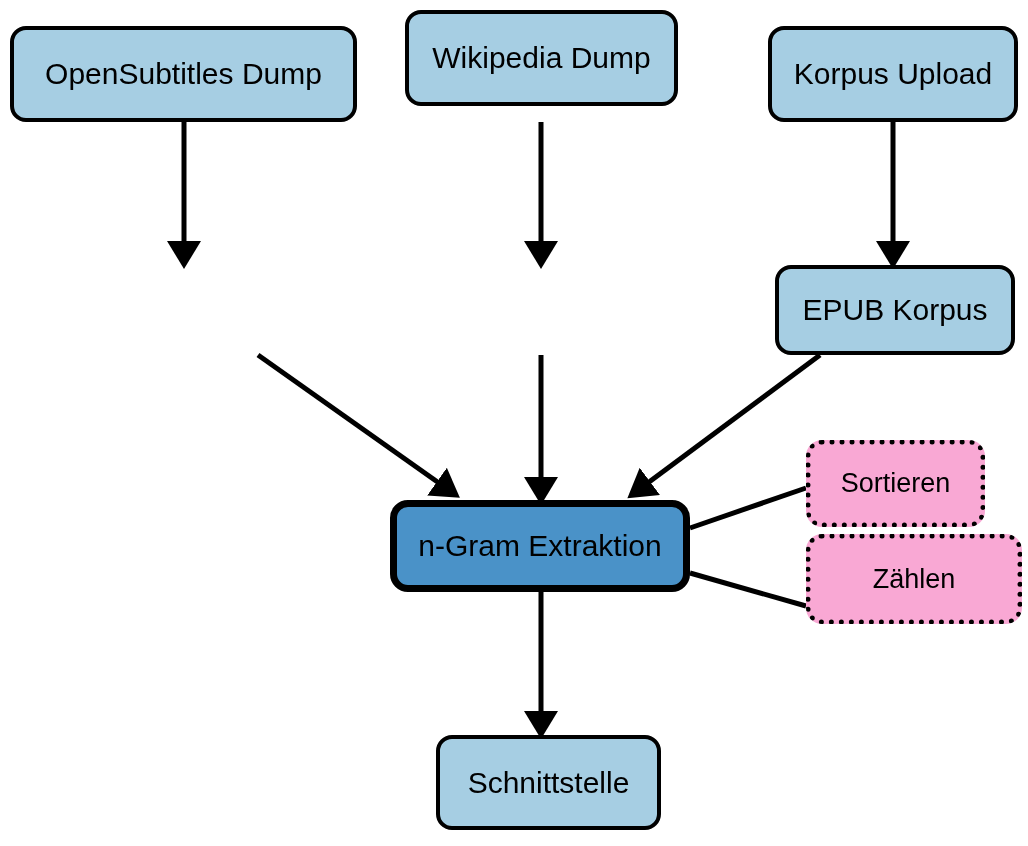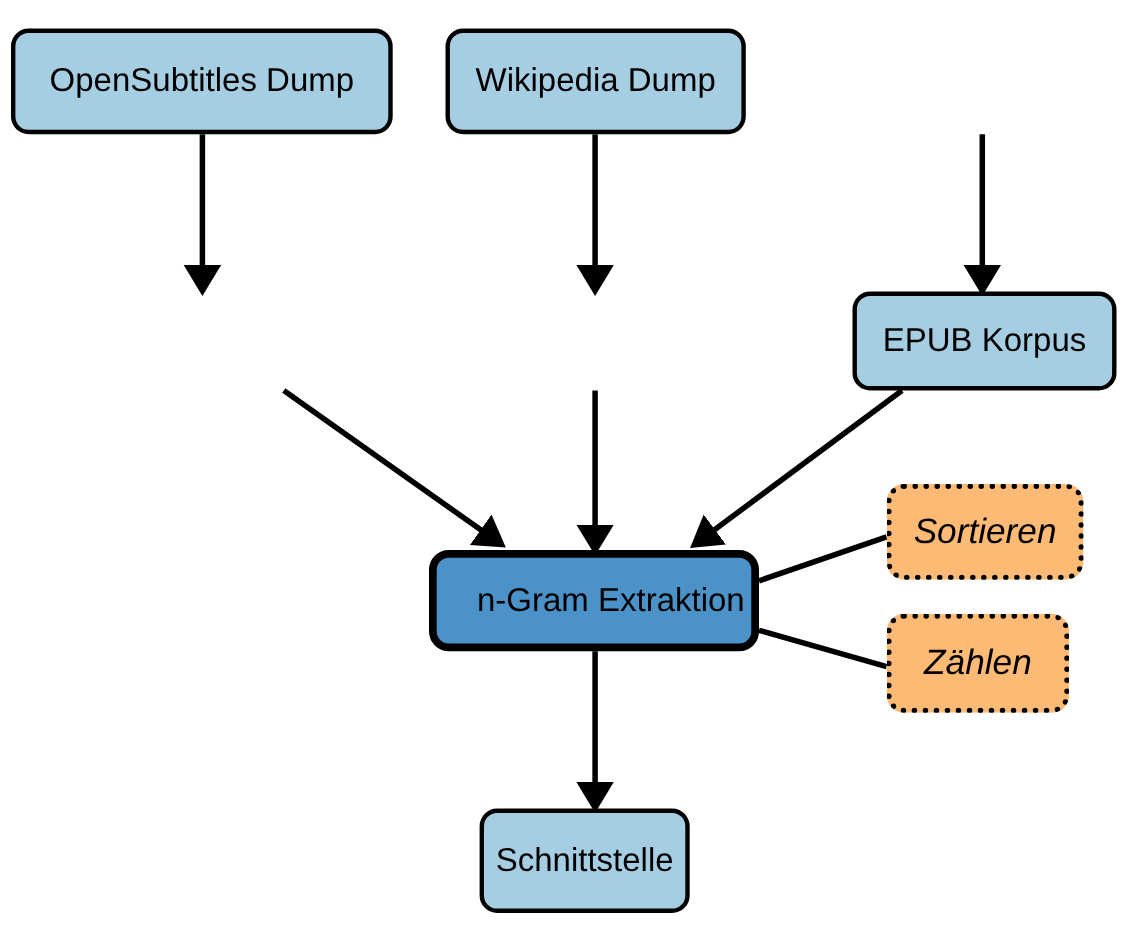--- a/index.html
+++ b/index.html
@@ -41,28 +41,26 @@
     background: #a6cee3;
     border: 4px solid #000000;
     border-radius: 16px;
     font-size: 30px;
   }
   .node-process {
     background: #4a92c8;
     border: 7px solid #000000;
     border-radius: 18px;
     font-size: 30px;
-    justify-content: flex-end;
   }
   .node-op {
-    background: #fdba74;
+    background: #f9a8d4;
     border: 5px dotted #000000;
     border-radius: 16px;
-    font-size: 32px;
-    font-style: italic;
+    font-size: 27px;
   }
   .node-label {
     display: block;
     padding: 0 6px;
   }
 </style>
 </head>
 <body>
 
 <div id="diagram-root">
@@ -90,40 +88,43 @@
 
     <line x1="690" y1="573" x2="806" y2="606" stroke="#000000" stroke-width="5"></line>
 
     <line x1="541" y1="592" x2="541" y2="722" stroke="#000000" stroke-width="5" marker-end="url(#arrowhead)"></line>
   </svg>
 
   <div class="node node-source" style="left:10px; top:26px; width:347px; height:96px;">
     <span class="node-label">OpenSubtitles Dump</span>
   </div>
 
-  <div class="node node-source" style="left:405px; top:26px; width:273px; height:96px;">
+  <div class="node node-source" style="left:405px; top:10px; width:273px; height:96px;">
     <span class="node-label">Wikipedia Dump</span>
   </div>
 
+  <div class="node node-source" style="left:768px; top:26px; width:250px; height:96px;">
+    <span class="node-label">Korpus Upload</span>
+  </div>
 
 
 
   <div class="node node-source" style="left:775px; top:265px; width:240px; height:90px;">
     <span class="node-label">EPUB Korpus</span>
   </div>
 
   <div class="node node-process" style="left:390px; top:500px; width:300px; height:92px;">
     <span class="node-label">n-Gram Extraktion</span>
   </div>
 
   <div class="node node-op" style="left:806px; top:440px; width:179px; height:87px;">
     <span class="node-label">Sortieren</span>
   </div>
 
-  <div class="node node-op" style="left:806px; top:558px; width:166px; height:90px;">
+  <div class="node node-op" style="left:806px; top:534px; width:216px; height:90px;">
     <span class="node-label">Zählen</span>
   </div>
 
-  <div class="node node-sink" style="left:436px; top:735px; width:191px; height:95px;">
+  <div class="node node-sink" style="left:436px; top:735px; width:225px; height:95px;">
     <span class="node-label">Schnittstelle</span>
   </div>
 
 </div>
 
 </body></html>

